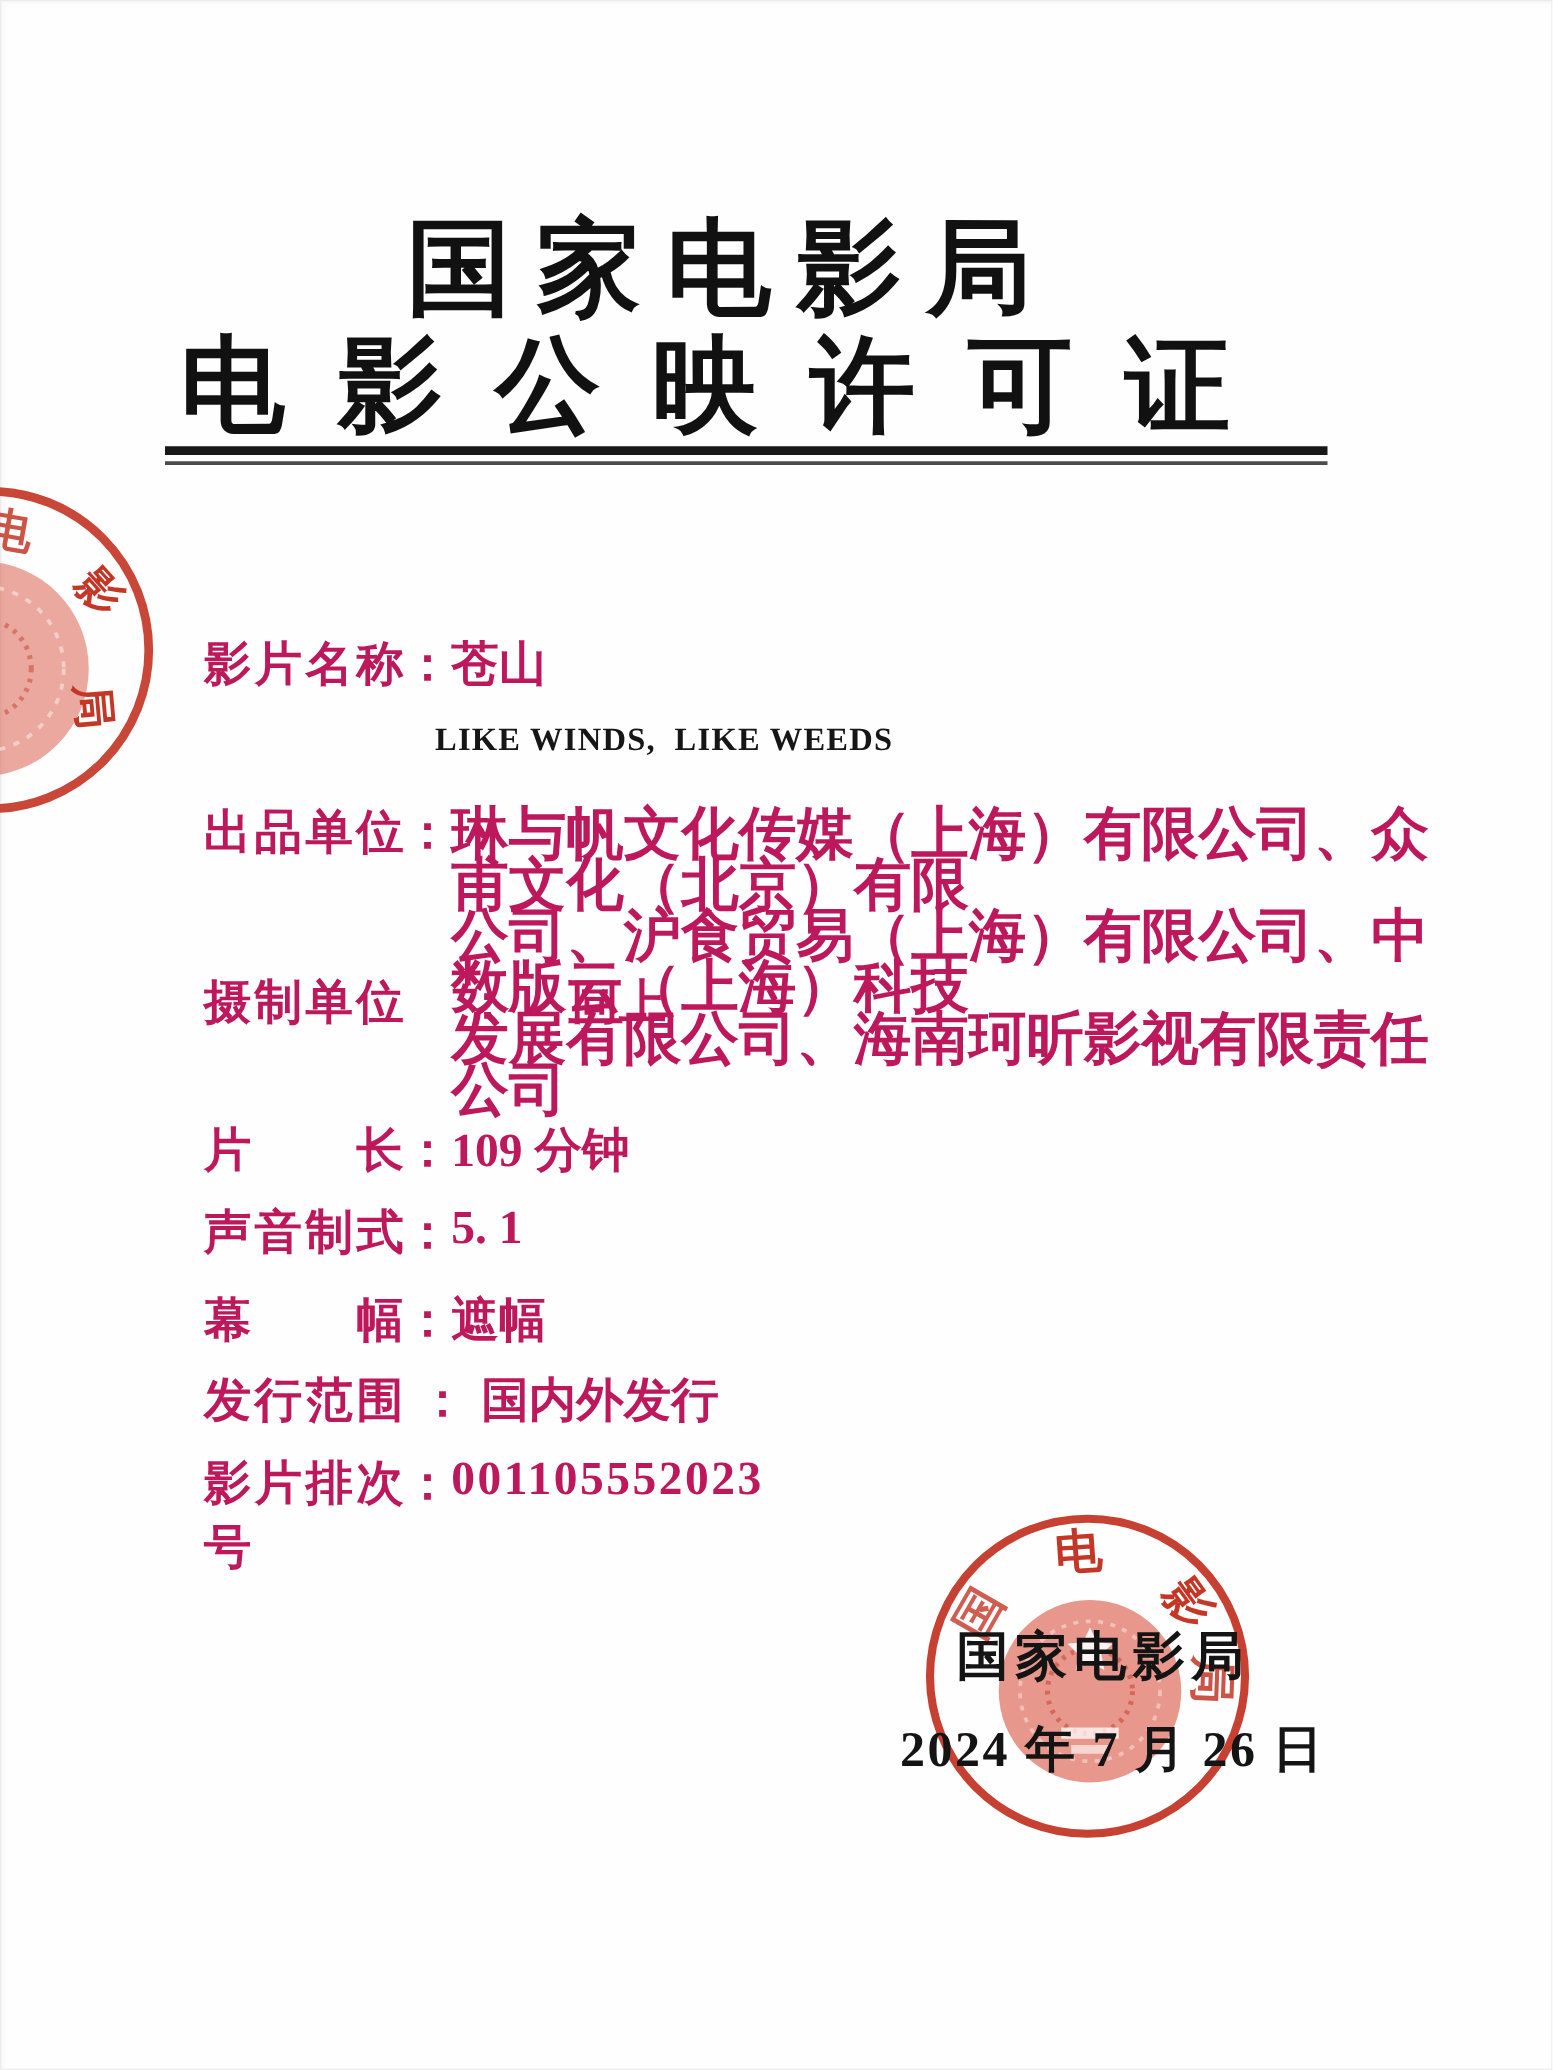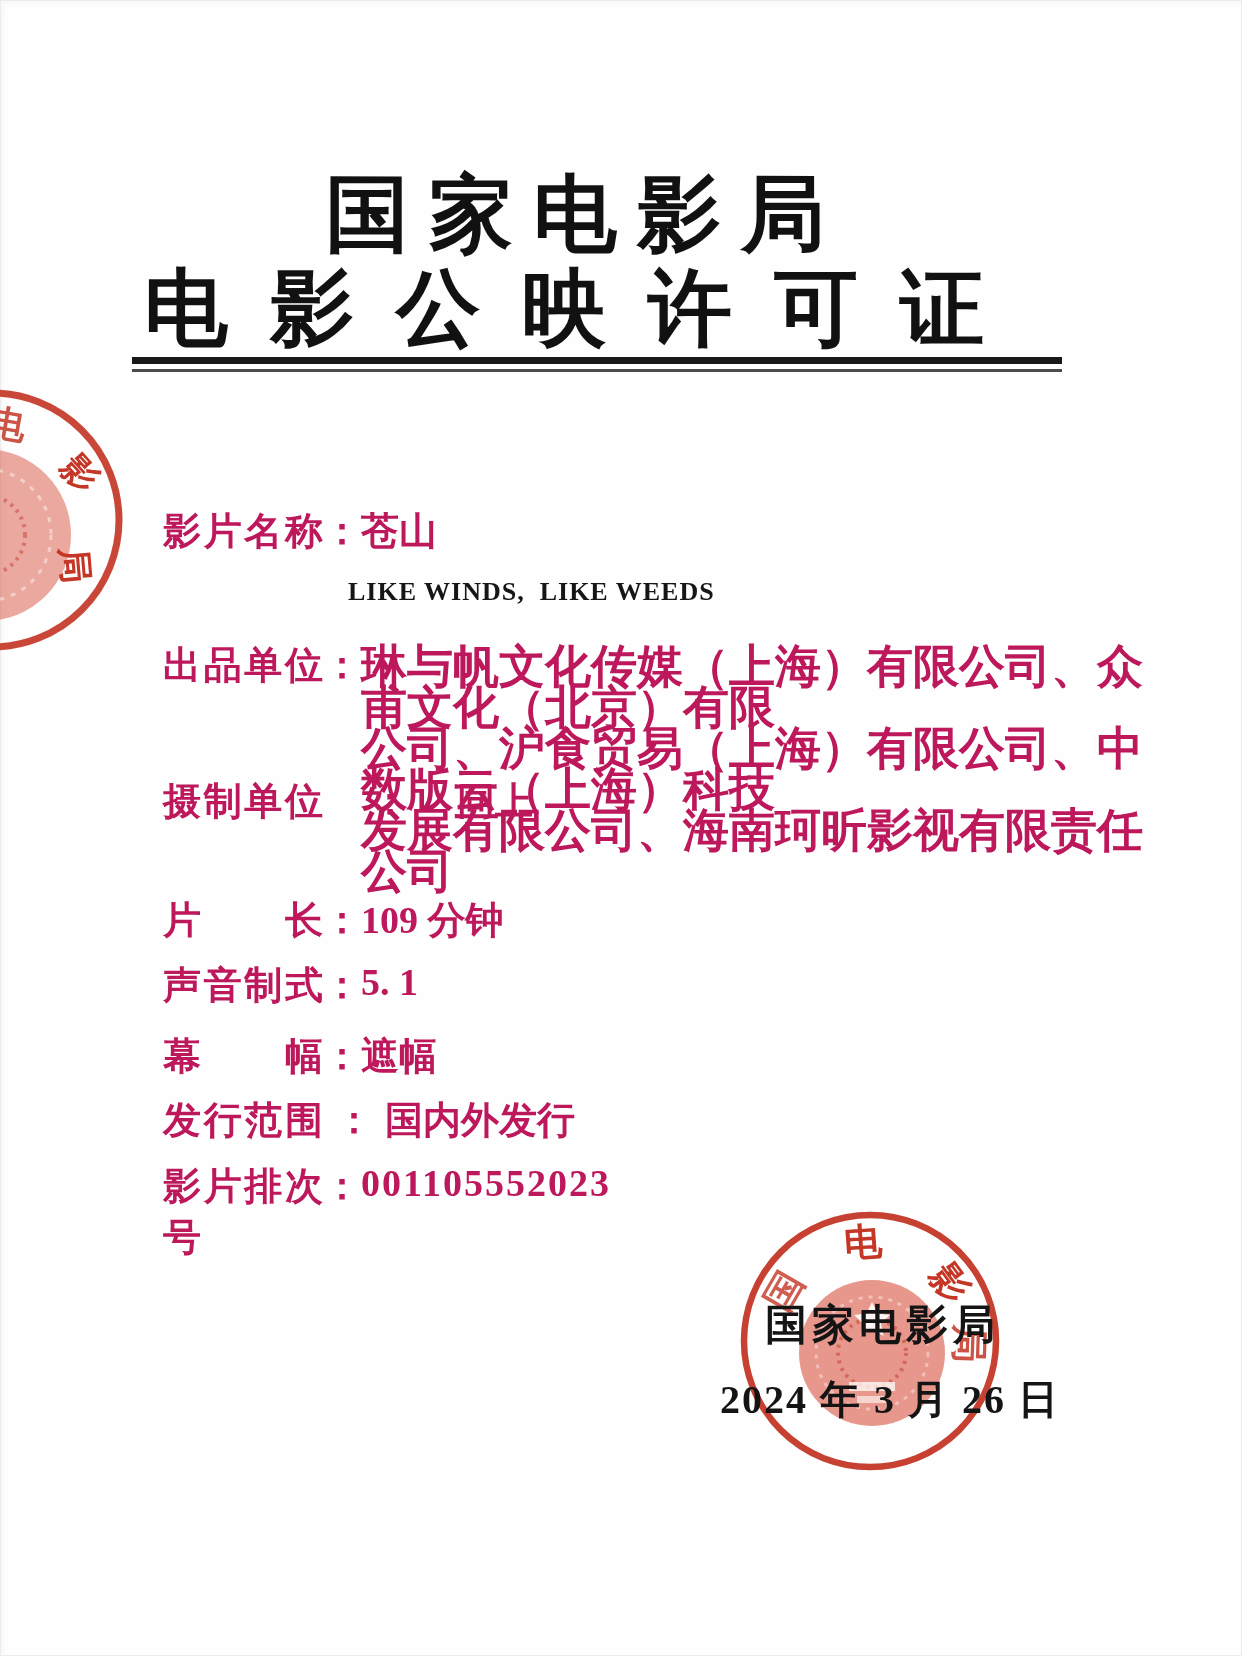--- a/index.html
+++ b/index.html
@@ -120,15 +120,15 @@
     <path d="M135 96 l5.5 11.5 12.5 1.5 -9 8.5 2.5 12.5 -11.5 -6.5 -11.5 6.5 2.5 -12.5 -9 -8.5 12.5 -1.5 Z" fill="#ffffff" opacity="0.9"></path>
     <rect x="112" y="176" width="46" height="9" fill="#ffffff" opacity="0.75"></rect>
     <rect x="120" y="190" width="30" height="7" fill="#ffffff" opacity="0.6"></rect>
     <text x="47" y="85" font-size="38" fill="#c43727" text-anchor="middle" dominant-baseline="central" transform="rotate(-60 47 85)" opacity="0.8">国</text>
     <text x="126" y="36" font-size="38" fill="#c43727" text-anchor="middle" dominant-baseline="central" transform="rotate(-4 126 36)">电</text>
     <text x="213" y="77" font-size="38" fill="#c43727" text-anchor="middle" dominant-baseline="central" transform="rotate(54 213 77)">影</text>
     <text x="232" y="138" font-size="38" fill="#c43727" text-anchor="middle" dominant-baseline="central" transform="rotate(92 232 138)" opacity="0.85">局</text>
   </svg>
 
   <div class="abs" id="footer-issuer">国家电影局</div>
-  <div class="abs" id="footer-date">2024 年 3 月 26 日</div>
+  <div class="abs" id="footer-date">2024 年 7 月 26 日</div>
 
 </div>
 
 </body></html>

